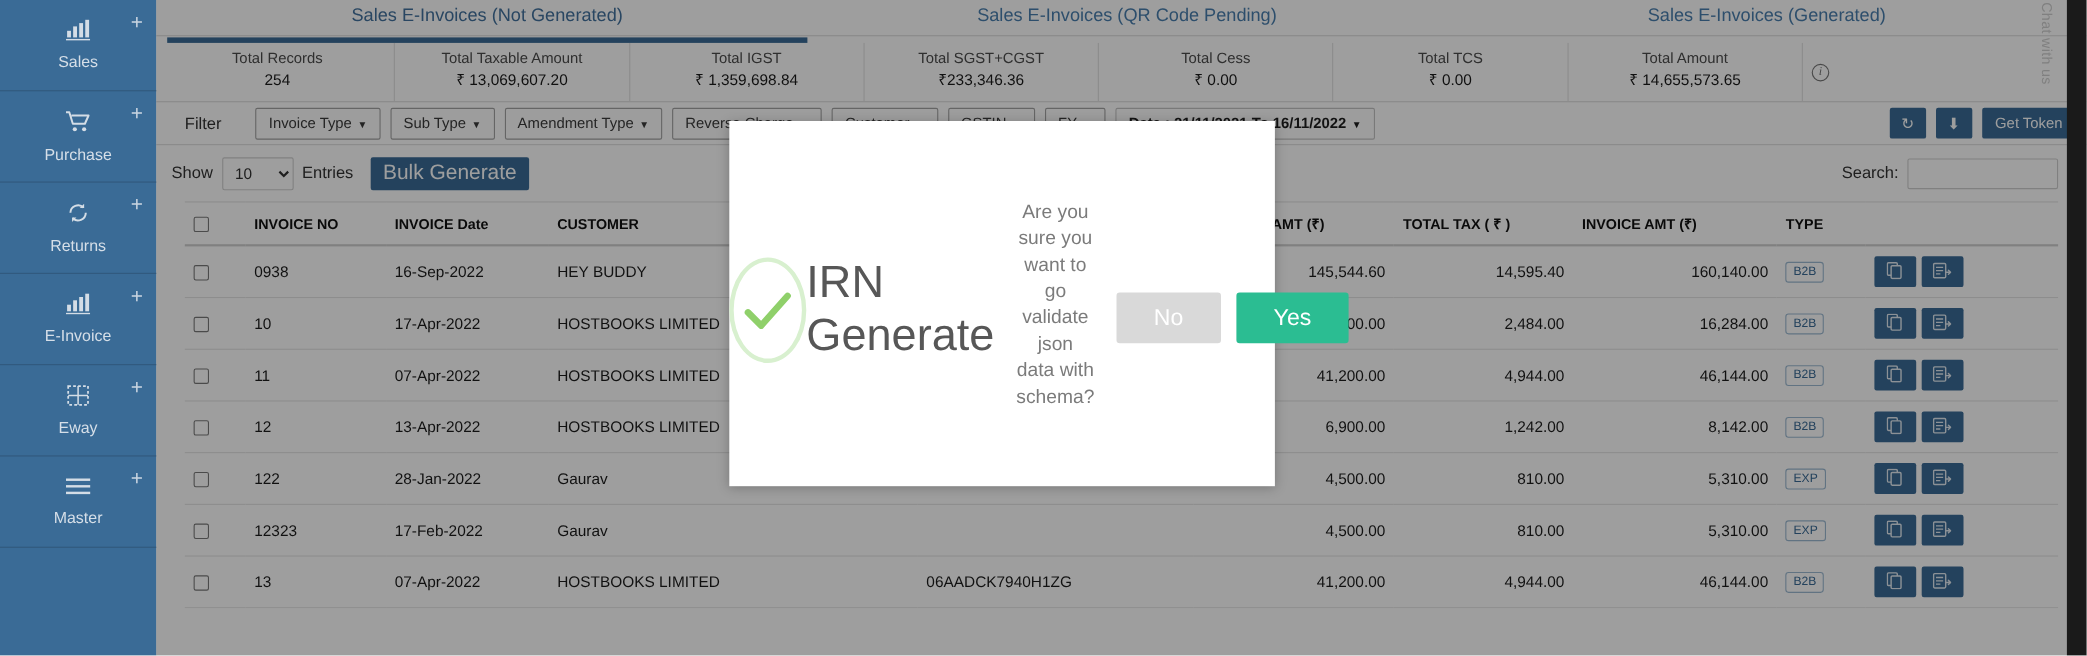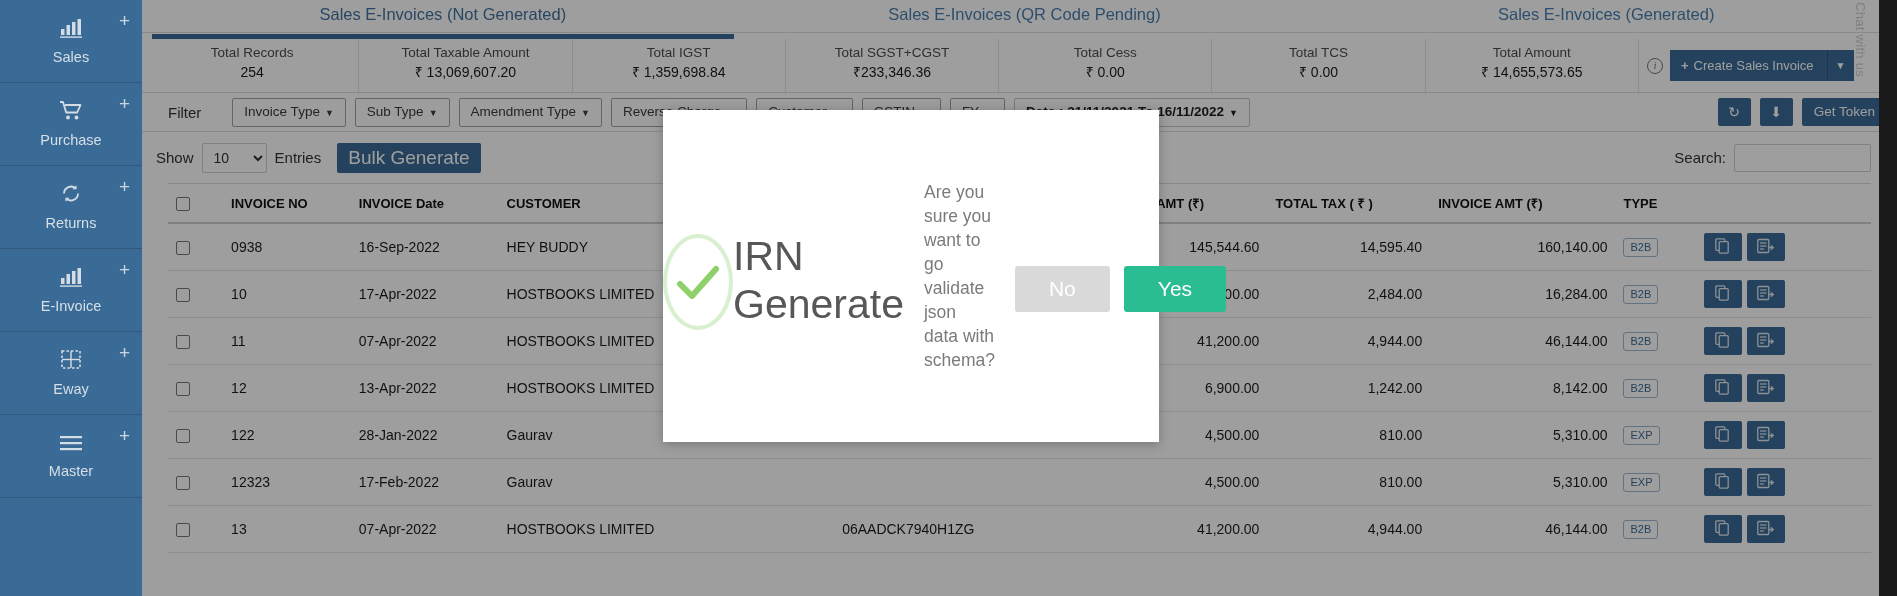--- a/index.html
+++ b/index.html
@@ -249,21 +249,21 @@
     border: 4px solid #d8f0cf;
     display: flex; align-items: center; justify-content: center;
     margin-bottom: 14px;
   }
   .modal-title {
     font-size: 41px; color: #575757; font-weight: normal;
     line-height: 48px; margin-bottom: 18px;
   }
   .modal-text {
     font-size: 17.5px; color: #7b7b7b; line-height: 24px;
-    text-align: left; padding: 0 20px; margin-bottom: 26px;
+    text-align: center; padding: 0 20px; margin-bottom: 26px;
   }
   .modal-btns { display: flex; gap: 14px; }
   .m-btn {
     border: none; cursor: pointer;
     font-size: 21px; line-height: 24px;
     padding: 11px 34px; border-radius: 3px;
     font-family: "Liberation Sans", sans-serif;
   }
   .m-no { background: #d9d9d9; color: #ffffff; min-width: 92px; }
   .m-yes { background: #2bbd92; color: #ffffff; min-width: 96px; }
@@ -371,28 +371,20 @@
               <div class="stat-label">Total TCS</div>
               <div class="stat-value">₹ 0.00</div>
             </div>
             <div class="stat">
               <div class="stat-label">Total Amount</div>
               <div class="stat-value">₹ 14,655,573.65</div>
             </div>
           </div>
         <div class="stat-actions">
           <div class="info-icon">i</div>
-          <div class="btn-primary-split">
-            <button class="btn-create">
-              <span class="plus">+</span><span>Create Sales Invoice</span>
-            </button>
-            <button class="btn-caret">
-              <span>▼</span>
-            </button>
-          </div>
         </div>
       </div>
 
       <div class="filter-bar">
         <span class="filter-label">Filter</span>
         <div id="filter-host" style="display:flex;gap:9px;align-items:center;">
             <button class="fbtn"><span>Invoice Type</span><span class="ca">▼</span></button>
             <button class="fbtn"><span>Sub Type</span><span class="ca">▼</span></button>
             <button class="fbtn"><span>Amendment Type</span><span class="ca">▼</span></button>
             <button class="fbtn"><span>Reverse Charge</span><span class="ca">▼</span></button>

